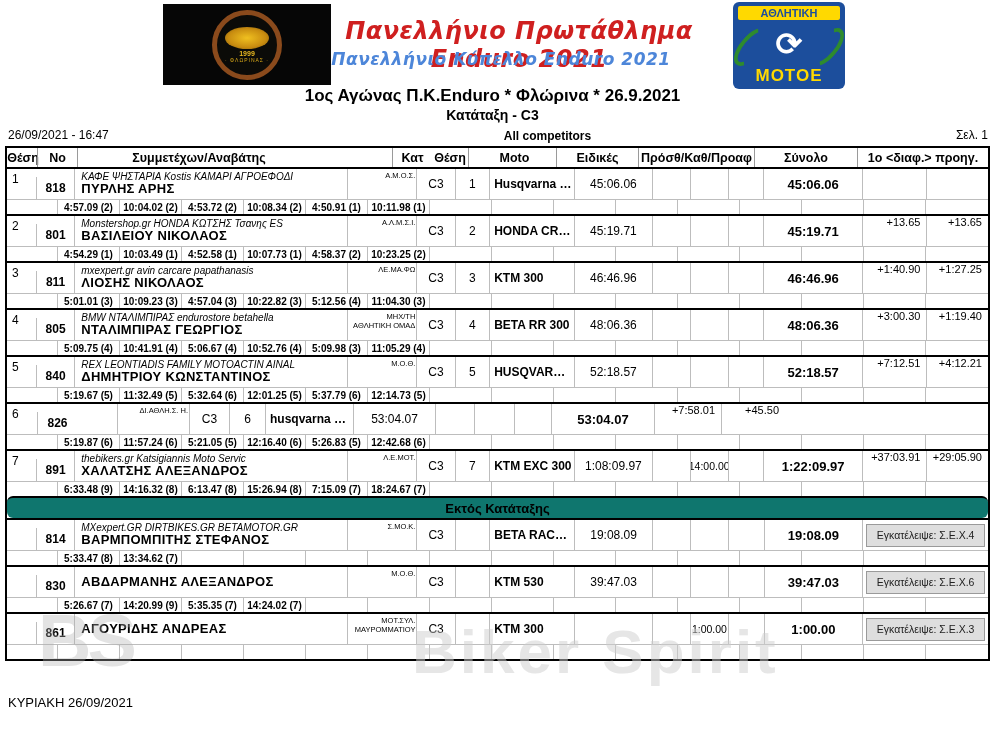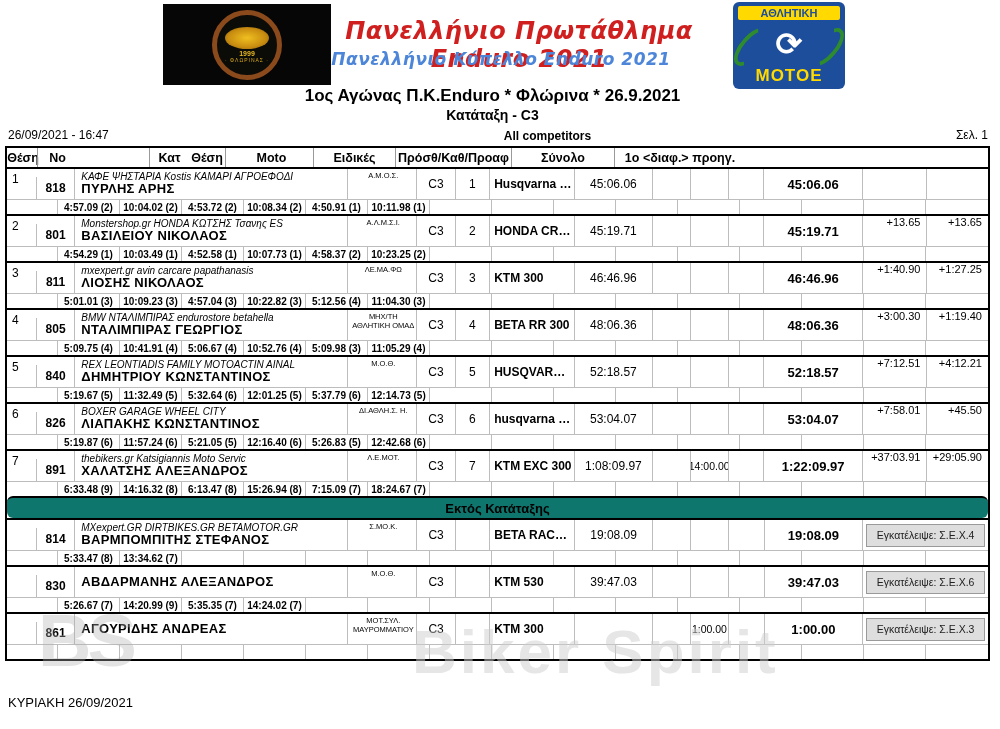--- a/index.html
+++ b/index.html
@@ -49,21 +49,21 @@
 
   .entry { border-top:2px solid #000; }
   .row-main { display:flex; height:30px; }
   .cell { display:flex; align-items:center; justify-content:center; border-left:1px solid #bdbdbd; overflow:hidden; }
   .row-main .cell:first-child { border-left:none; }
   .c-pos  { width:30px; font-size:12px; justify-content:flex-start; padding-left:5px; align-items:flex-start; padding-top:3px; }
   .c-no   { width:40px; font-size:12px; font-weight:bold;margin-top:8px; }
   .c-comp { width:243px; flex-direction:column; align-items:flex-start; justify-content:center; padding-left:6px; }
   .sponsor { font-style:italic; font-size:10px; line-height:1.1; white-space:nowrap; }
   .name    { font-weight:bold; font-size:13px; line-height:1.15; letter-spacing:0.3px; white-space:nowrap; }
-  .c-club { width:72px; font-size:7.5px; line-height:1.25; align-items:flex-start; justify-content:flex-start; text-align:center; padding:2px 1px 0 3px; display:block; word-wrap:break-word;margin-left:40px; }
+  .c-club { width:72px; font-size:7.5px; line-height:1.25; align-items:flex-start; justify-content:flex-start; text-align:right; padding:2px 1px 0 3px; display:block; word-wrap:break-word;margin-left:40px; }
   .c-kat  { width:40px; font-size:12px; }
   .c-posm { width:36px; font-size:12px; }
   .c-moto { width:88px; font-size:12px; font-weight:bold; justify-content:flex-start; padding-left:4px; white-space:nowrap; }
   .c-eid  { width:82px; font-size:12px; }
   .c-pen  { width:39px; font-size:10.5px; white-space:nowrap; }
   .c-pen2 { width:40px; }
   .c-pen3 { width:37px; }
   .c-syn  { width:103px; font-size:13px; font-weight:bold; }
   .c-diff { width:67px; font-size:11px; justify-content:flex-end; padding-right:6px; align-items:flex-start; }
   .c-diff2{ width:64px; }
@@ -108,20 +108,21 @@
 <div class="race-title">1ος Αγώνας Π.Κ.Enduro * Φλώρινα * 26.9.2021</div>
 <div class="ranking-title">Κατάταξη - C3</div>
 <div class="meta-datetime">26/09/2021 - 16:47</div>
 <div class="meta-competitors">All competitors</div>
 <div class="meta-page">Σελ. 1</div>
 
 <div class="rtable">
   <div class="thead">
     <div class="h-pos">Θέση</div>
     <div class="h-no">No</div>
+    <div class="h-comp">Συμμετέχων/Αναβάτης</div>
     <div class="h-club"></div>
     <div class="h-kat">Κατ</div>
     <div class="h-posm">Θέση</div>
     <div class="h-moto">Moto</div>
     <div class="h-eid">Ειδικές</div>
     <div class="h-pen">Πρόσθ/Καθ/Προαφ</div>
     <div class="h-syn">Σύνολο</div>
     <div class="h-diff">1ο &lt;διαφ.&gt; προηγ.</div>
   </div>
   <div id="table-body">
@@ -317,24 +318,20 @@
           <div class="split-cell"></div>
           <div class="split-cell"></div>
           <div class="split-cell"></div>
           <div class="split-cell"></div>
         </div>
       </div>
       <div class="entry">
         <div class="row-main">
           <div class="cell c-pos">6</div>
           <div class="cell c-no">826</div>
-          <div class="cell c-comp">
-            <div class="sponsor">BOXER GARAGE WHEEL CITY</div>
-            <div class="name">ΛΙΑΠΑΚΗΣ ΚΩΝΣΤΑΝΤΙΝΟΣ</div>
-          </div>
           <div class="cell c-club">ΔΙ.ΑΘΛΗ.Σ. Η.</div>
           <div class="cell c-kat">C3</div>
           <div class="cell c-posm">6</div>
           <div class="cell c-moto">husqvarna …</div>
           <div class="cell c-eid">53:04.07</div>
           <div class="cell c-pen"></div>
           <div class="cell c-pen c-pen2"></div>
           <div class="cell c-pen c-pen3"></div>
           <div class="cell c-syn">53:04.07</div>
           <div class="cell c-diff">+7:58.01</div>

